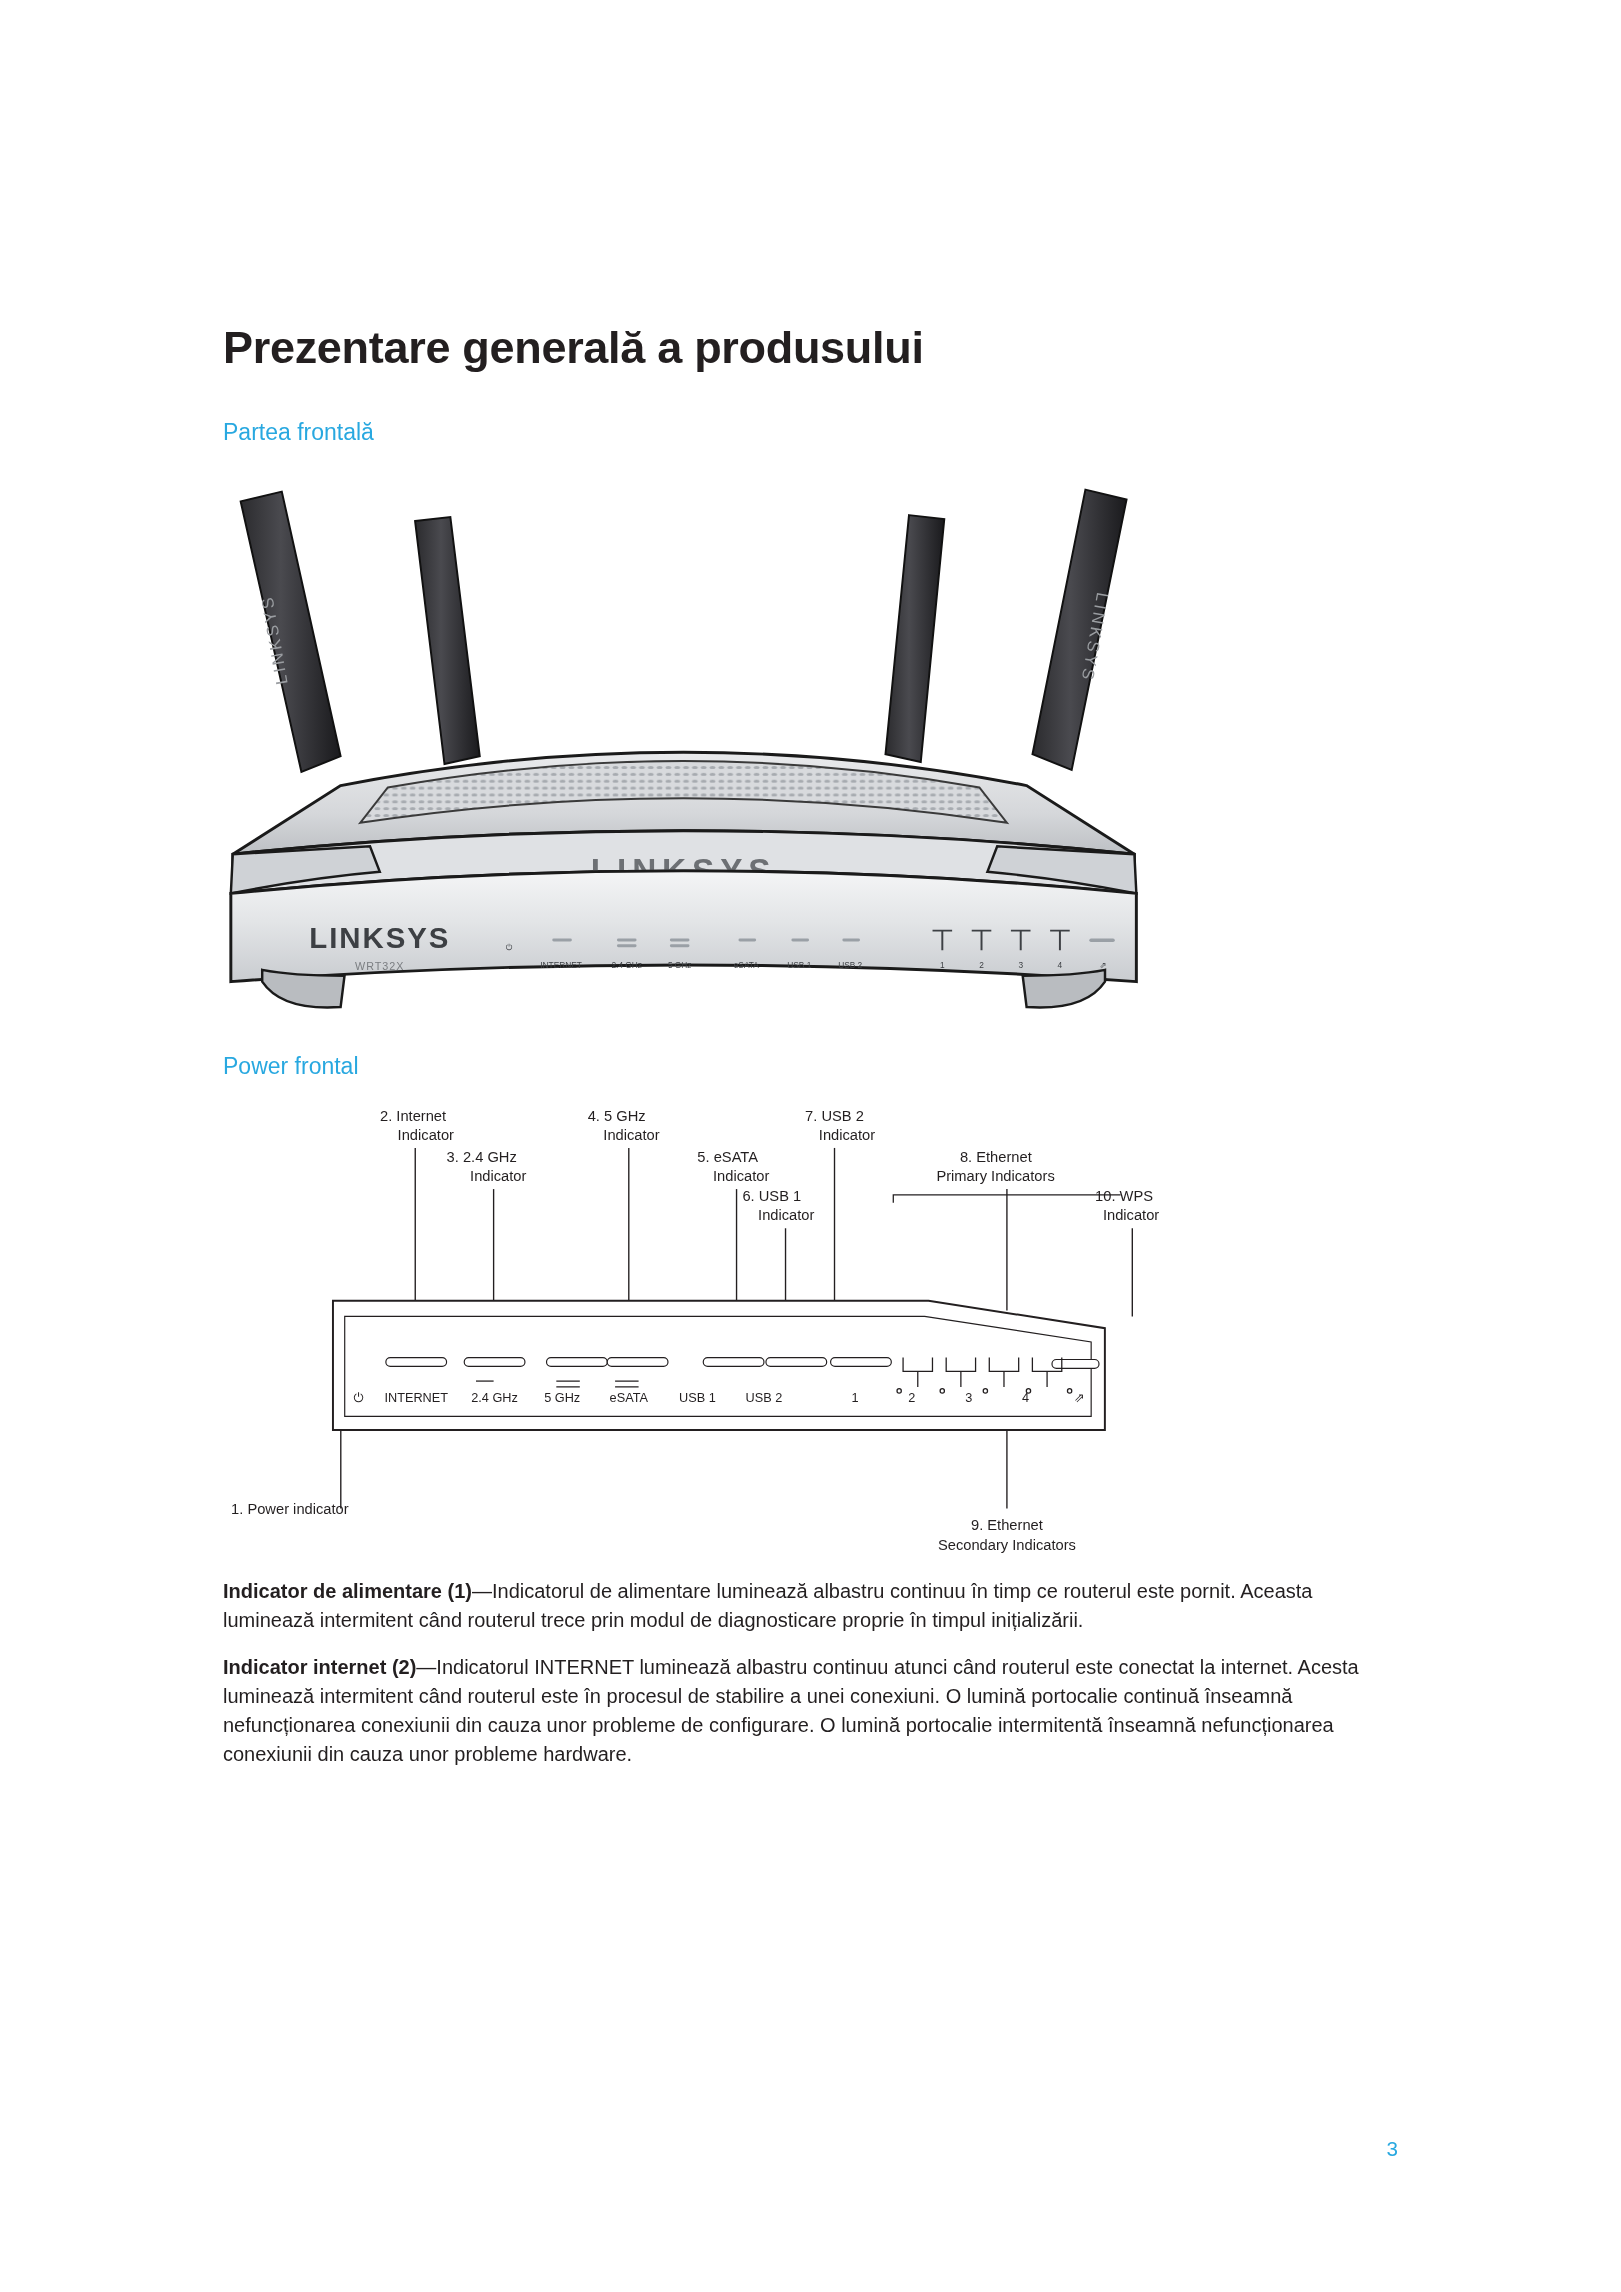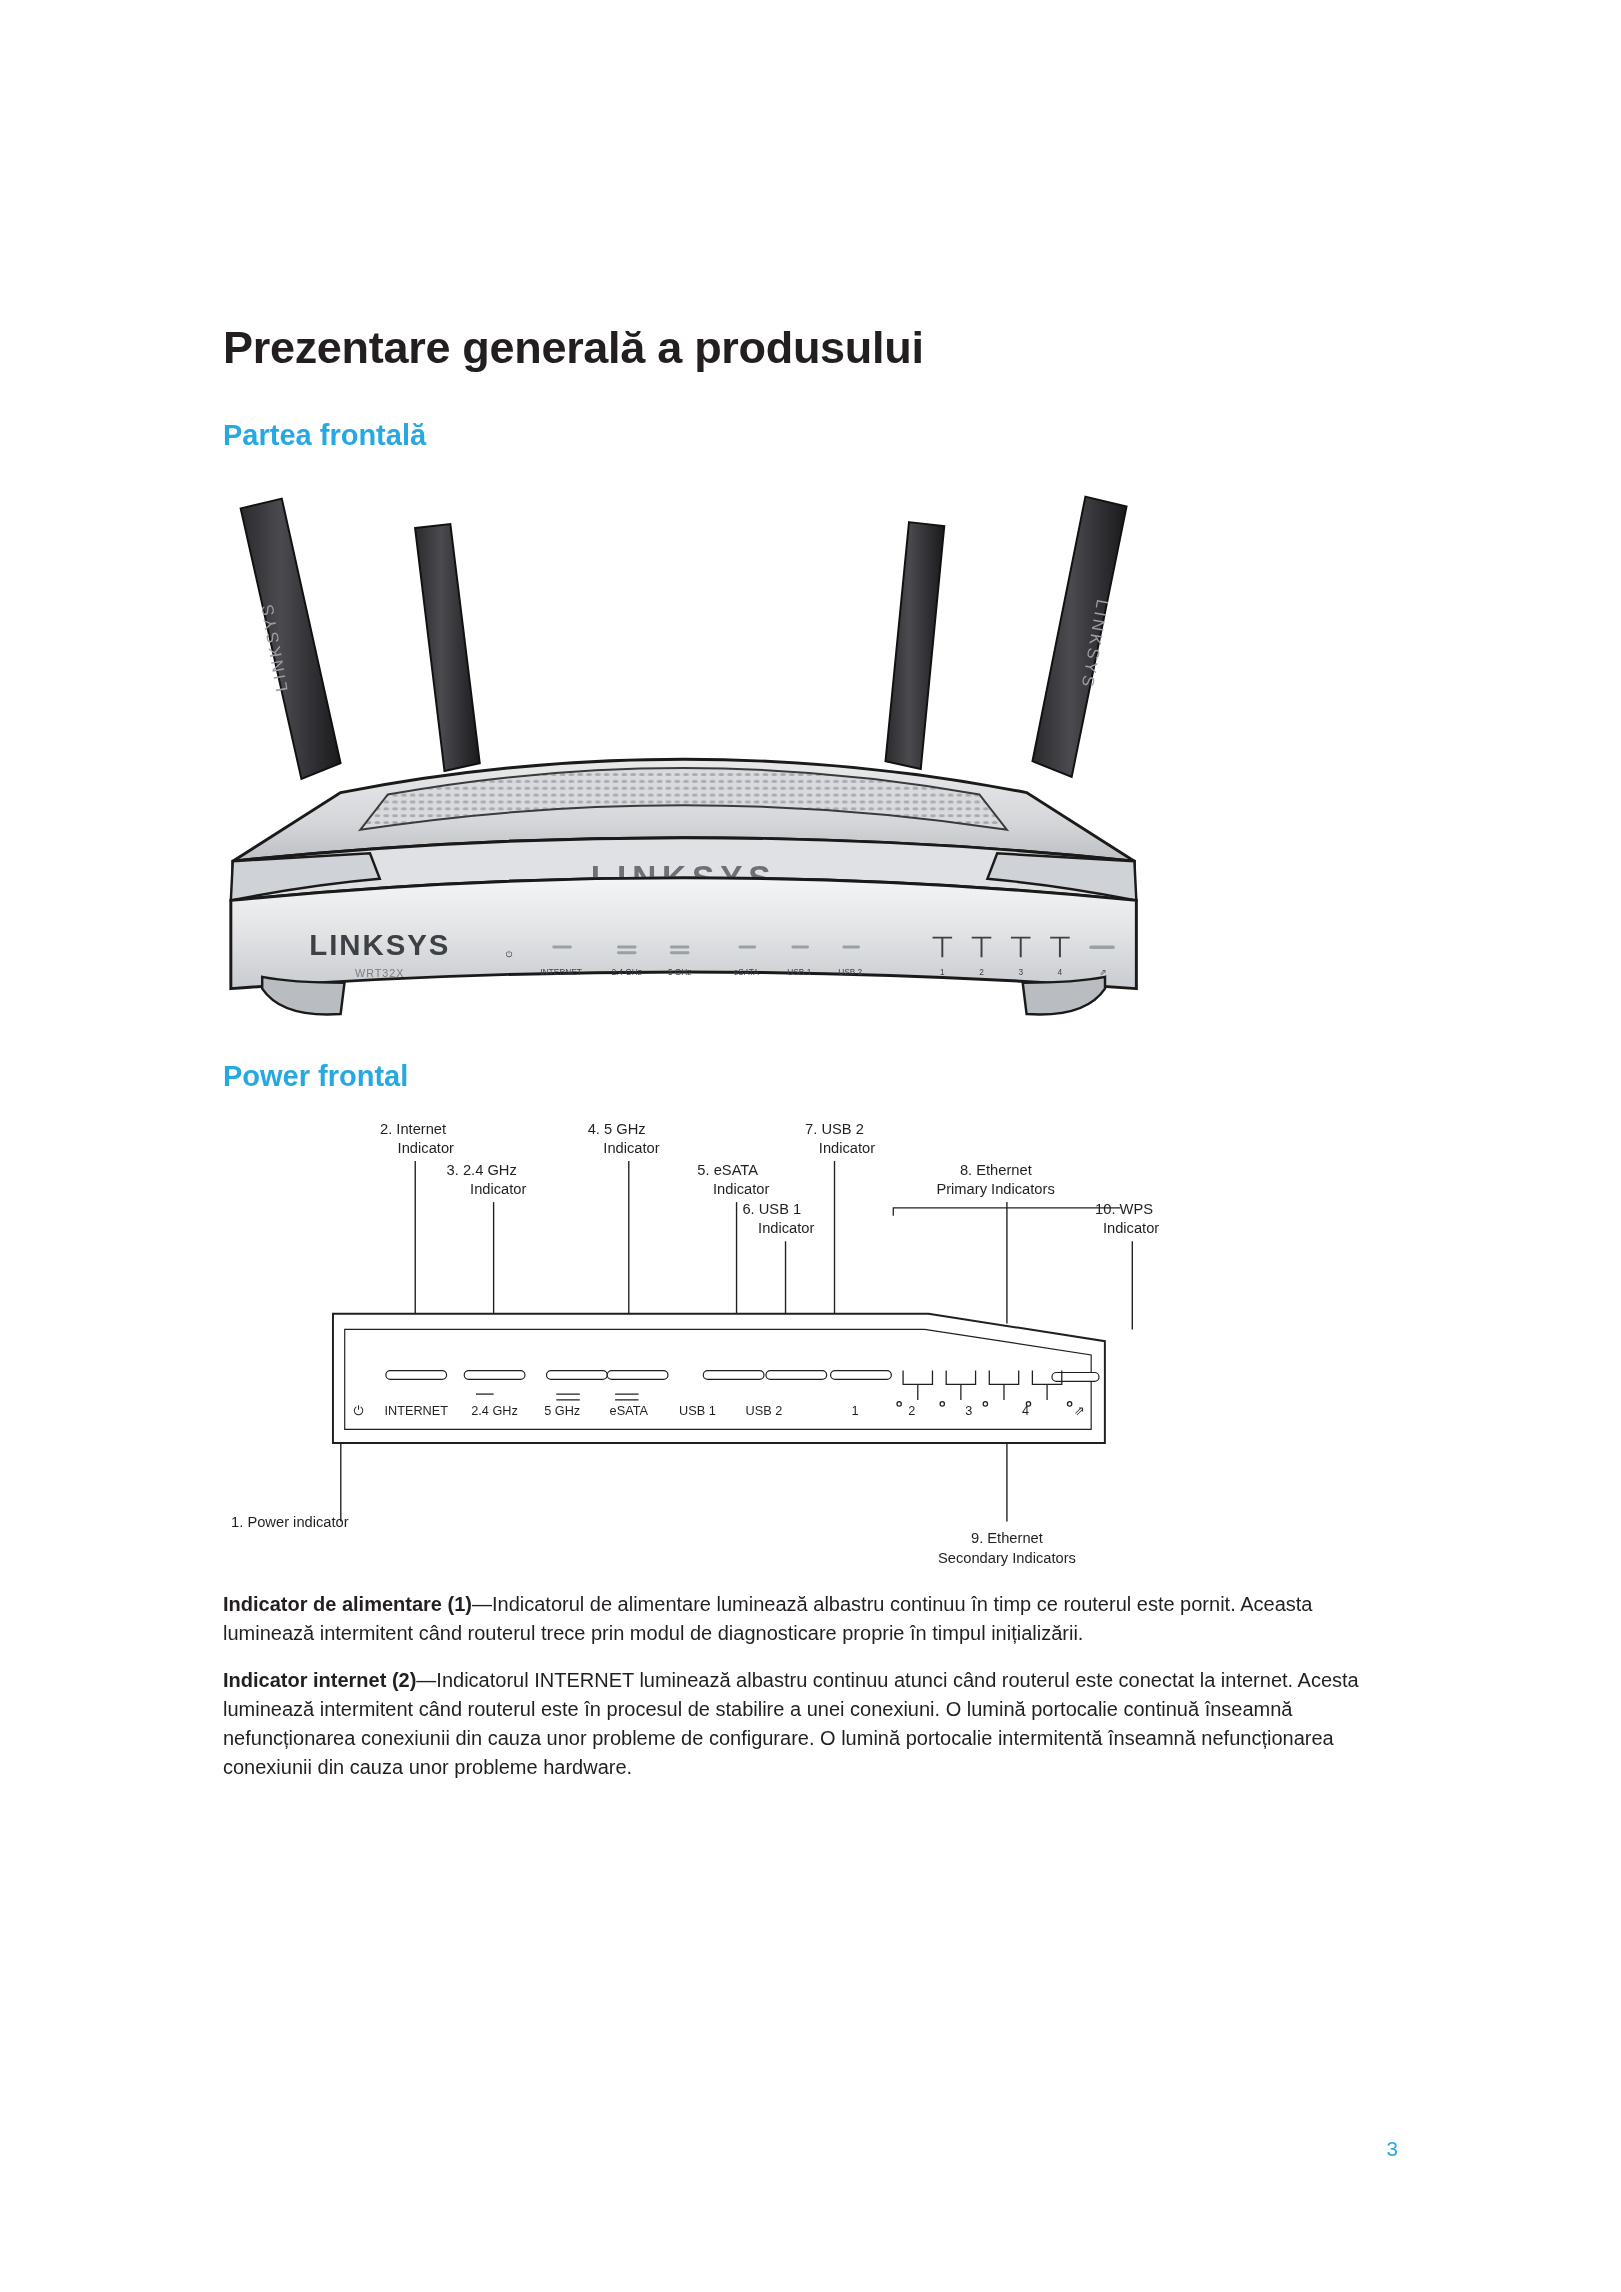--- a/index.html
+++ b/index.html
@@ -30,22 +30,22 @@
   }
   h1.doc-title {
     font-size: 45px;
     font-weight: bold;
     letter-spacing: -0.3px;
     margin: 0 0 47px 0;
     color: #231f20;
     line-height: 1.1;
   }
   h2.section-title {
-    font-size: 29px;
-    font-weight: bold;
+    font-size: 23px;
+    font-weight: normal;
     color: #28a8e0;
     margin: 0 0 17.6px 0;
     line-height: 1.1;
   }
   h2.section-title.second {
     margin-top: 33px;
   }
 
   
   .router-photo {

